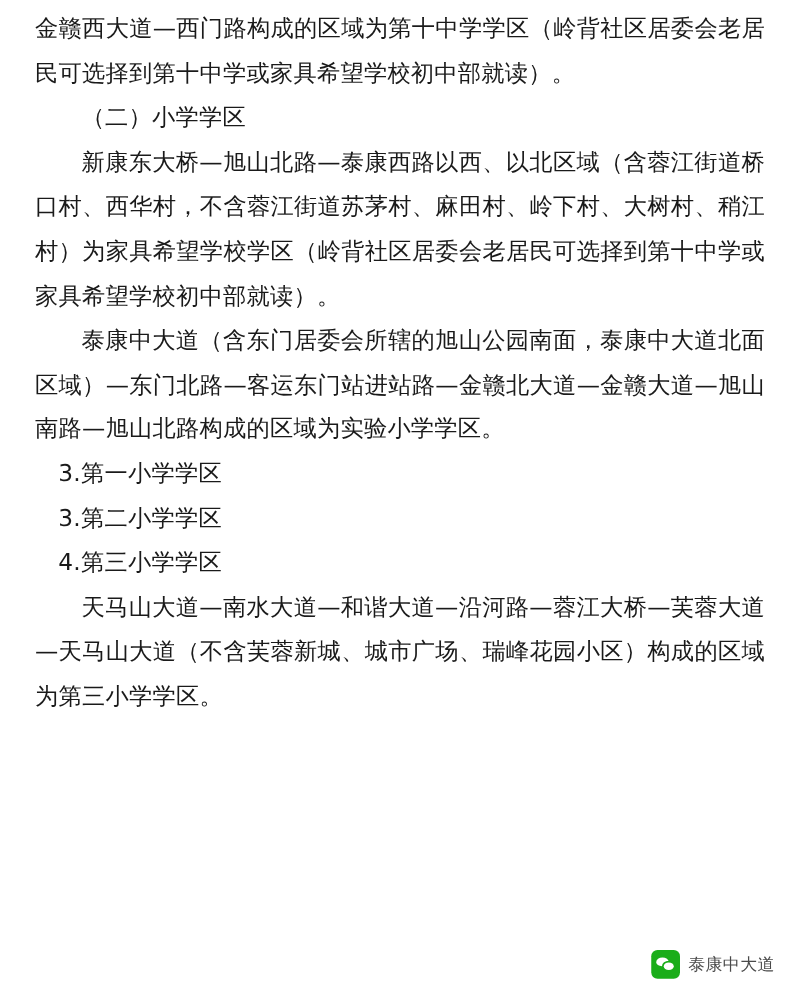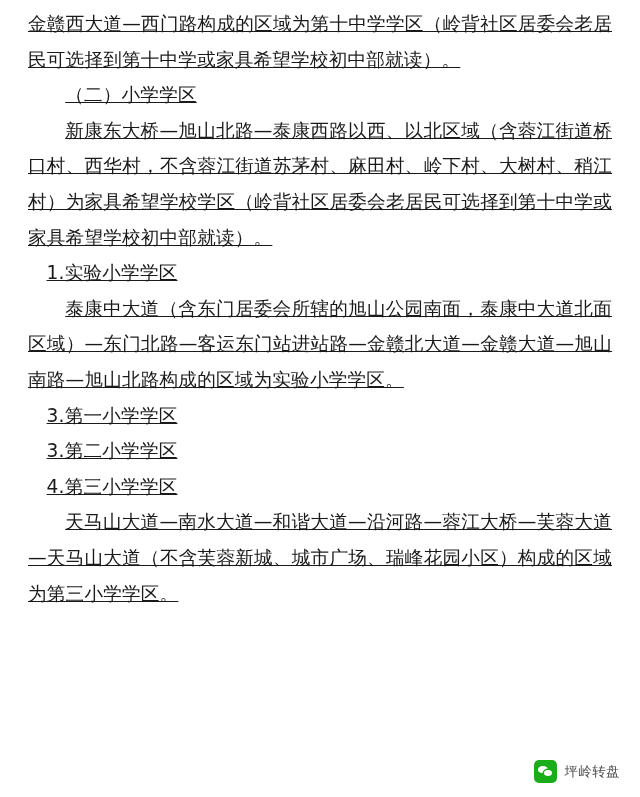--- a/index.html
+++ b/index.html
@@ -14,21 +14,20 @@
     font-family: "DejaVu Sans", "Liberation Sans", sans-serif;
     color: #1a1a1a;
     overflow: hidden;
   }
   .page {
     box-sizing: border-box;
     width: 640px;
     height: 797px;
     padding: 6px 28px 0 28px;
     position: relative;
-    text-decoration: underline;
   }
   .para {
     font-size: 18.6px;
     line-height: 35.6px;
     text-align: justify;
     text-justify: inter-ideograph;
     letter-spacing: 0.2px;
     margin: 0;
     white-space: pre-wrap;
   }
@@ -83,25 +82,24 @@
   }
 </style>
 </head>
 <body>
 
 <div class="page">
 
   <p class="para">金赣西大道—西门路构成的区域为第十中学学区（岭背社区居委会老居民可选择到第十中学或家具希望学校初中部就读）。</p>
   <p class="para indent">（二）小学学区</p>
   <p class="para indent">新康东大桥—旭山北路—泰康西路以西、以北区域（含蓉江街道桥口村、西华村，不含蓉江街道苏茅村、麻田村、岭下村、大树村、稍江村）为家具希望学校学区（岭背社区居委会老居民可选择到第十中学或家具希望学校初中部就读）。</p>
-  <p class="para indent1">1.实验小学学区</p>
   <p class="para indent">泰康中大道（含东门居委会所辖的旭山公园南面，泰康中大道北面区域）—东门北路—客运东门站进站路—金赣北大道—金赣大道—旭山南路—旭山北路构成的区域为实验小学学区。</p>
   <p class="para indent1">3.第一小学学区</p>
   <p class="para indent1">3.第二小学学区</p>
   <p class="para indent1">4.第三小学学区</p>
   <p class="para indent">天马山大道—南水大道—和谐大道—沿河路—蓉江大桥—芙蓉大道—天马山大道（不含芙蓉新城、城市广场、瑞峰花园小区）构成的区域为第三小学学区。</p>
 
   <div class="watermark">
     <div class="wm-logo"></div>
-    <div class="wm-text">坪岭转盘</div>
+    <div class="wm-text">泰康中大道</div>
   </div>
 
 </div>
 
 </body></html>

